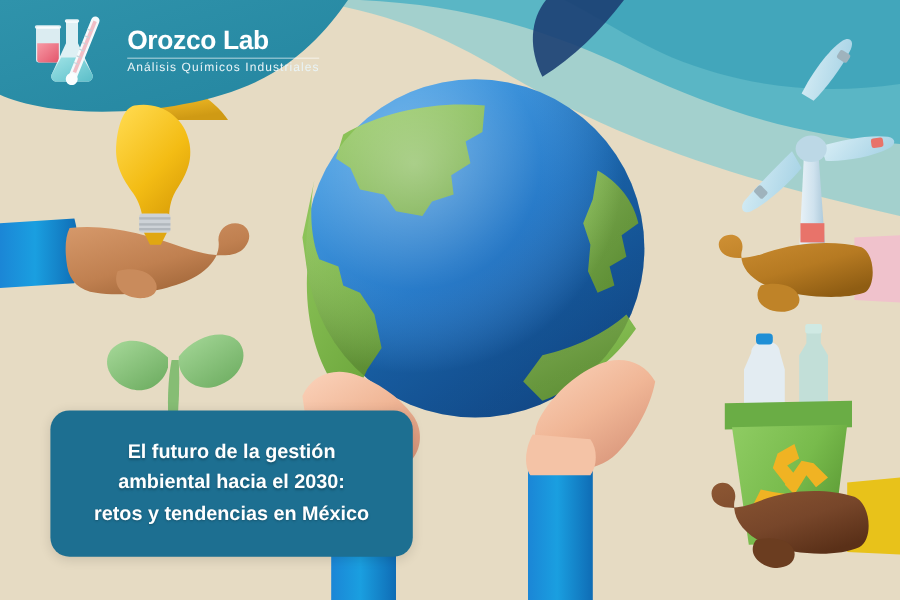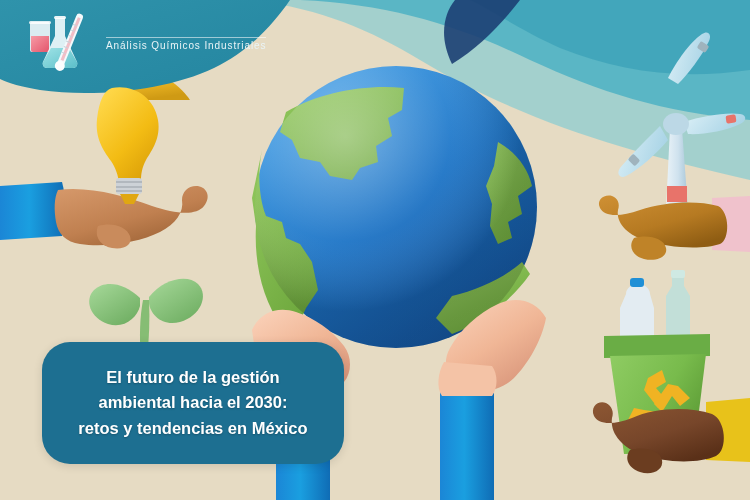--- a/index.html
+++ b/index.html
@@ -36,21 +36,21 @@
   #logo-sub {
     font-size:10px; color:#e9f4f7; letter-spacing:.9px;
     font-family:"Liberation Sans", sans-serif; white-space:nowrap;
   }
 
   
   #title-banner {
     position:absolute; left:42px; top:342px;
     width:302px; height:122px;
     background:#1d6f91;
-    border-radius:28px;
+    border-radius:16px;
     display:flex; align-items:center; justify-content:center;
     z-index:60;
     box-shadow:0 2px 10px rgba(0,0,0,.12);
   }
   #title-text {
     color:#ffffff;
     font-size:16.5px;
     font-weight:700;
     line-height:1.55;
     text-align:center;
@@ -274,20 +274,21 @@
           <rect x="44" y="16" width="4" height="1"></rect>
           <rect x="44" y="22" width="4" height="1"></rect>
           <rect x="44" y="28" width="4" height="1"></rect>
           <rect x="44" y="34" width="4" height="1"></rect>
           <rect x="44" y="40" width="4" height="1"></rect>
           <rect x="44" y="46" width="4" height="1"></rect>
         </g>
       </g>
     </svg>
     <div id="logo-text">
+      <div id="logo-title">Orozco Lab</div>
       <div id="logo-rule"></div>
       <div id="logo-sub">Análisis Químicos Industriales</div>
     </div>
   </div>
 
   <div id="title-banner">
     <div id="title-text">El futuro de la gestión
 ambiental hacia el 2030:
 retos y tendencias en México</div>
   </div>

